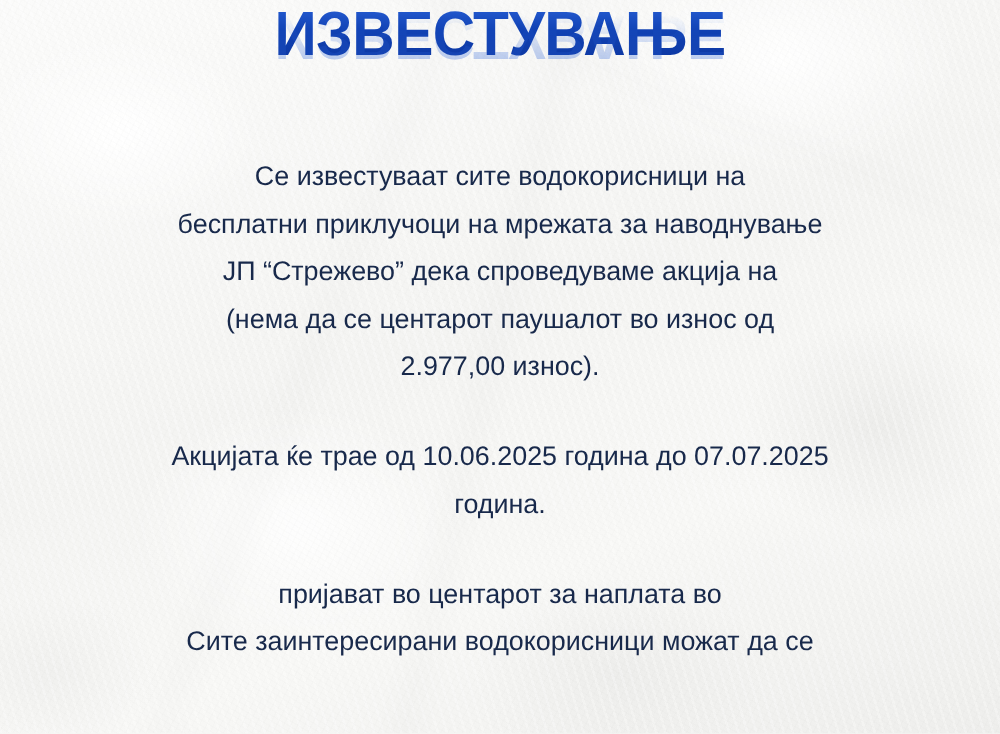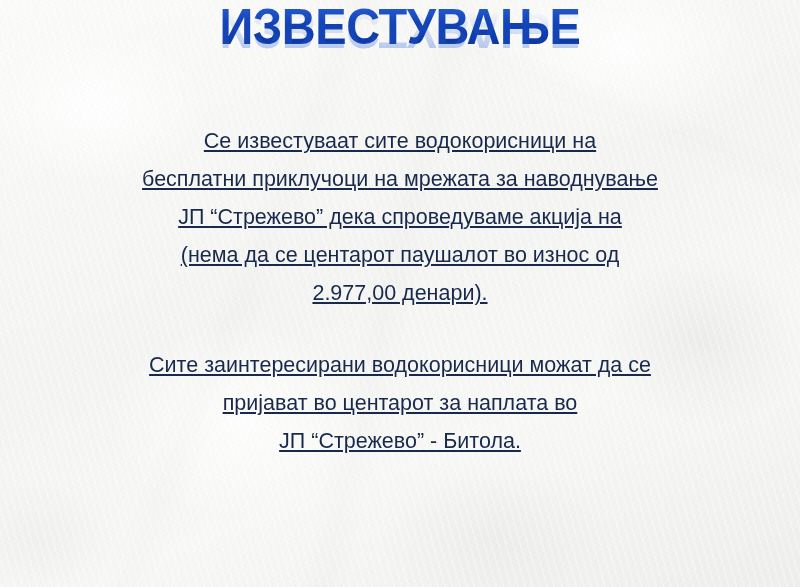--- a/index.html
+++ b/index.html
@@ -106,21 +106,20 @@
     margin: 0 auto;
     width: 660px;
   }
   .paragraph + .paragraph {
     margin-top: 34px;
   }
   .line {
     display: block;
     white-space: nowrap;
     color: #18294b;
-    text-decoration: underline;
   }
 </style>
 </head>
 <body>
 
 <div id="notice-page">
 
   <div id="paper-grain"></div>
   <div id="paper-crease"></div>
 
@@ -129,24 +128,27 @@
     <span id="title-reflection" class="title-text">ИЗВЕСТУВАЊЕ</span>
   </div>
 
   <div id="notice-body">
 
     <div class="paragraph">
       <span class="line">Се известуваат сите водокорисници на</span>
       <span class="line">бесплатни приклучоци на мрежата за наводнување</span>
       <span class="line">ЈП “Стрежево” дека спроведуваме акција на</span>
       <span class="line">(нема да се центарот паушалот во износ од</span>
-      <span class="line">2.977,00 денари).</span>
+      <span class="line">2.977,00 износ).</span>
     </div>
 
+    <div class="paragraph">
+      <span class="line">Акцијата ќе трае од 10.06.2025 година до 07.07.2025</span>
+      <span class="line">година.</span>
+    </div>
 
     <div class="paragraph">
+      <span class="line">пријават во центарот за наплата во</span>
       <span class="line">Сите заинтересирани водокорисници можат да се</span>
-      <span class="line">пријават во центарот за наплата во</span>
-      <span class="line">ЈП “Стрежево” - Битола.</span>
     </div>
 
   </div>
 </div>
 
 </body></html>

